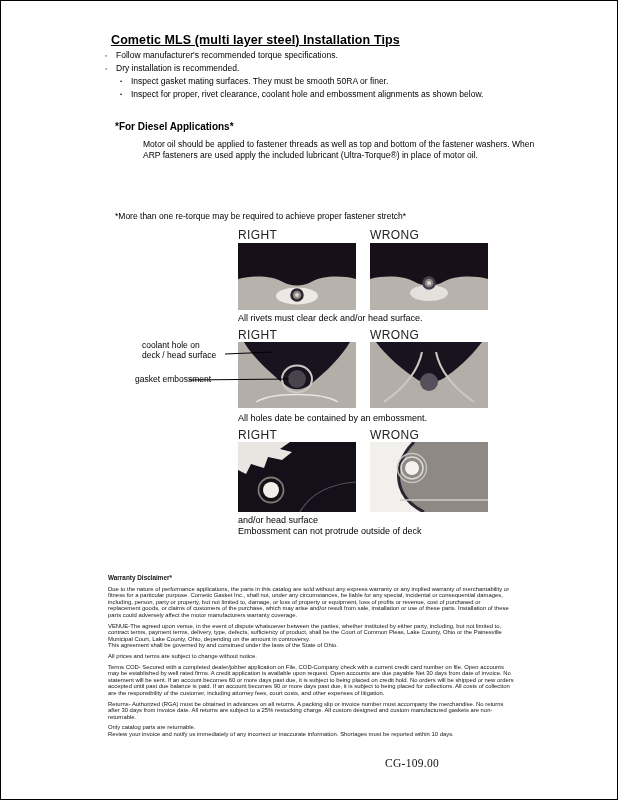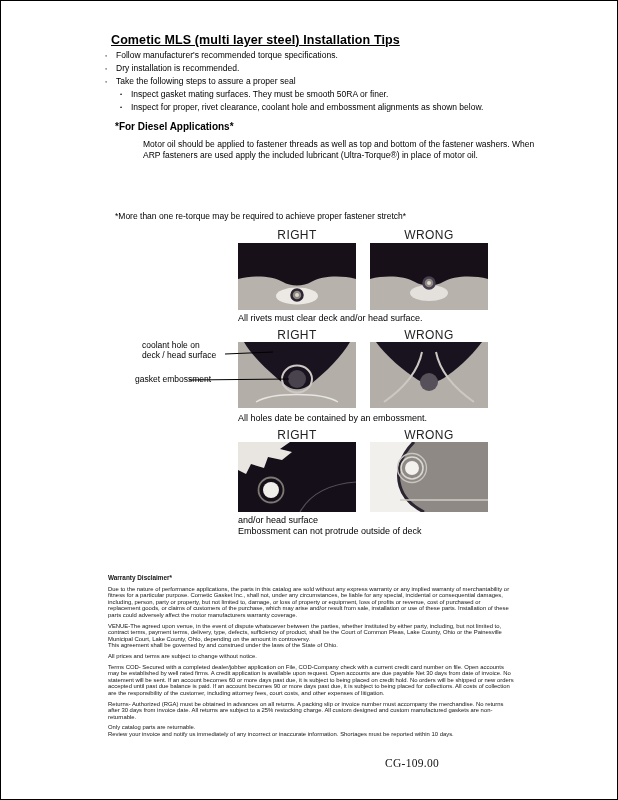--- a/index.html
+++ b/index.html
@@ -12,21 +12,21 @@
 
   .tips { font-size:8.5px; line-height:13px; }
   .tip { position:relative; padding-left:11px; white-space:nowrap; }
   .tip .mk { position:absolute; left:0; top:0; font-size:7px; }
   .tip.sub { padding-left:26px; }
   .tip.sub .mk { left:15px; font-size:6px; }
 
   .h2 { font-size:10px; font-weight:bold; }
   .para { font-size:8.5px; line-height:11px; width:400px; }
 
-  .dg-head { width:118px; text-align:center; font-size:12px; color:#222; letter-spacing:0.4px; }
+  .dg-head { width:118px; text-align:left; font-size:12px; color:#222; letter-spacing:0.4px; }
   .dg-img { width:118px; overflow:hidden; }
   .dg-img svg { display:block; }
   .caption { font-size:9px; line-height:10.5px; color:#000; }
 
   .ann { font-size:8.5px; line-height:9.5px; color:#000; }
 
   .warranty { width:406px; font-size:5.9px; line-height:6.6px; color:#151515; }
   .w-head { font-size:6.4px; font-weight:bold; margin-bottom:4px; }
   .w-p { margin:0 0 4px 0; }
 
@@ -35,21 +35,20 @@
 </head>
 <body>
 
 <div class="page">
 
   <div class="abs title" style="left:110px; top:20px;margin-top:12px;">Cometic MLS (multi layer steel) Installation Tips</div>
 
   <div class="abs tips" style="left:104px; top:48px;">
     <div class="tip"><span class="mk">◦</span><span>Follow manufacturer's recommended torque specifications.</span></div>
     <div class="tip"><span class="mk">◦</span><span>Dry installation is recommended.</span></div>
-    <div class="tip"><span class="mk">◦</span><span>Take the following steps to assure a proper seal</span></div>
     <div class="tip sub"><span class="mk">•</span><span>Inspect gasket mating surfaces.  They must be smooth 50RA or finer.</span></div>
     <div class="tip sub"><span class="mk">•</span><span>Inspect for proper, rivet clearance, coolant hole and embossment alignments as shown below.</span></div>
   </div>
 
   <div class="abs h2" style="left:114px; top:120px;">*For Diesel Applications*</div>
   <div class="abs para" style="left:114px; top:138px;margin-left:28px;">Motor oil should be applied to fastener threads as well as top and bottom of the fastener washers. When ARP fasteners are used apply the included lubricant (Ultra-Torque®) in place of motor oil.</div>
   <div class="abs para" style="left:114px; top:210px;">*More than one re-torque may be required to achieve proper fastener stretch*</div>
 
   <div class="abs dg-head" style="left:237px; top:227px;">RIGHT</div>
   <div class="abs dg-head" style="left:369px; top:227px;">WRONG</div>

